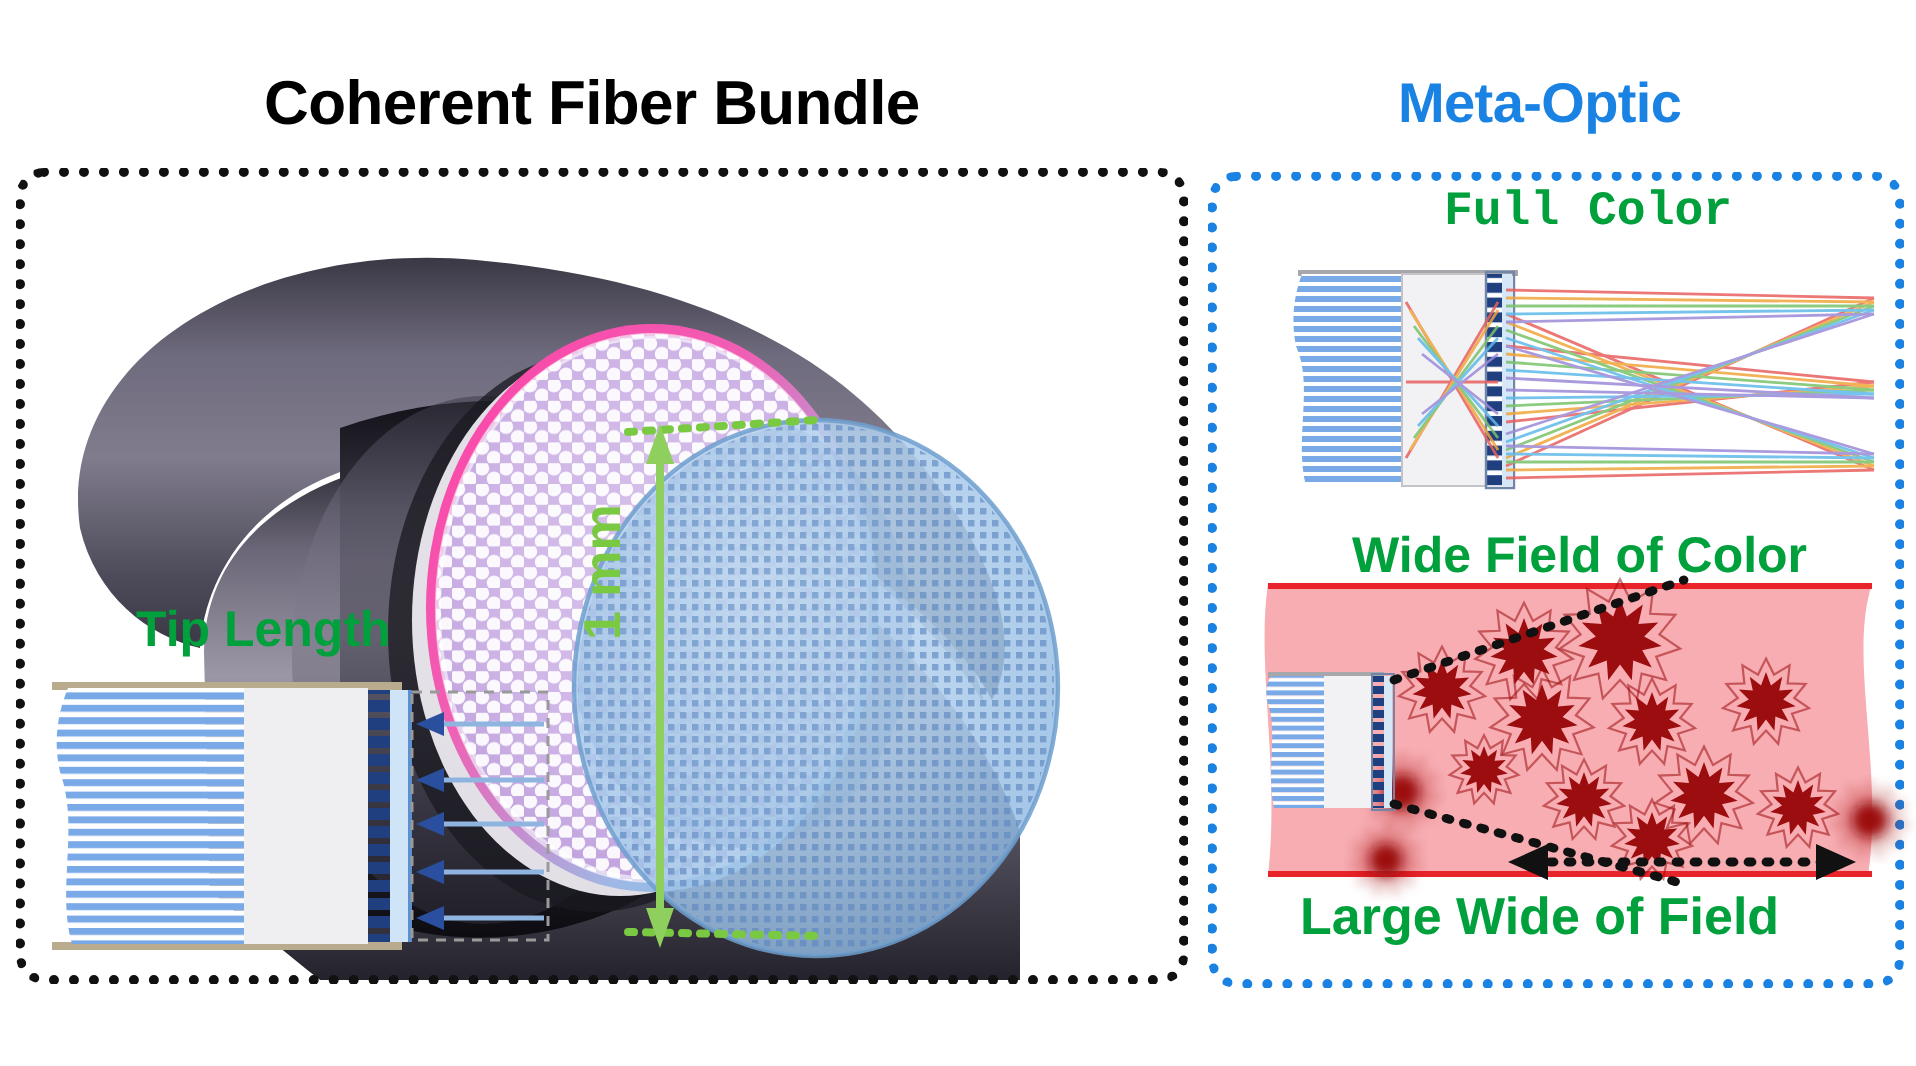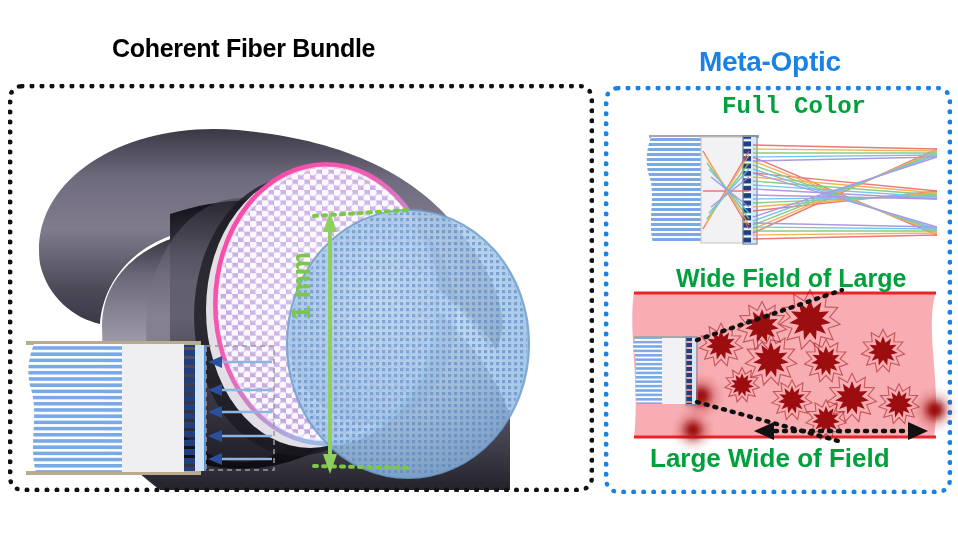--- a/index.html
+++ b/index.html
@@ -1,21 +1,21 @@
 <!DOCTYPE html>
 <html><head>
 <meta charset="utf-8">
 <style>
   html,body{margin:0;padding:0;background:#ffffff;}
   body{width:958px;height:533px;overflow:hidden;font-family:"Liberation Sans",sans-serif;}
   #stage{position:relative;width:958px;height:533px;background:#fff;}
 
   .ttl{position:absolute;font-weight:bold;white-space:nowrap;line-height:1;}
-  #title-left{left:112px;top:36px;font-size:25px;color:#000;letter-spacing:-0.3px;}
-  #title-right{left:699px;top:48px;font-size:28px;color:#1a82e2;letter-spacing:-0.3px;}
+  #title-left{left:132px;top:36px;font-size:31px;color:#000;letter-spacing:-0.3px;}
+  #title-right{left:699px;top:38px;font-size:28px;color:#1a82e2;letter-spacing:-0.3px;}
 
   .panel{position:absolute;box-sizing:border-box;}
   #panel-left{left:8px;top:84px;width:586px;height:408px;
     border:5px dotted #111;border-radius:14px;}
   #panel-right{left:604px;top:86px;width:348px;height:408px;
     border:5px dotted #1a82e2;border-radius:14px;}
 
   .sub{position:absolute;font-weight:bold;color:#00a03c;white-space:nowrap;line-height:1;}
   #sub-tip{left:68px;top:303px;font-size:25px;}
   #sub-full{left:722px;top:95px;font-size:24px;font-family:Liberation Mono, monospace;}
@@ -144,20 +144,21 @@
       <line x1="14" y1="18" x2="108" y2="12" stroke="#7ac943" stroke-width="4" stroke-dasharray="3 6" stroke-linecap="round"></line>
       <line x1="14" y1="268" x2="112" y2="270" stroke="#7ac943" stroke-width="4" stroke-dasharray="3 6" stroke-linecap="round"></line>
       <line x1="30" y1="26" x2="30" y2="262" stroke="#8fcf5e" stroke-width="4"></line>
       <path d="M30 14 L 23 34 L 37 34 Z" fill="#8fcf5e"></path>
       <path d="M30 276 L 23 256 L 37 256 Z" fill="#8fcf5e"></path>
     </svg>
   </div>
   <div class="abs" style="left:286px;top:320px;transform:rotate(-90deg);transform-origin:left top;
        font-size:26px;font-weight:bold;color:#7ac943;white-space:nowrap;">1 mm</div>
 
+  <div class="sub" id="sub-tip">Tip Length</div>
 
   <div class="abs" style="left:26px;top:340px;">
     <svg width="250" height="140" viewBox="0 0 250 140">
       <defs>
         <pattern id="fstripeA" width="6" height="6.2" patternUnits="userSpaceOnUse">
           <rect x="0" y="0" width="6" height="3.6" fill="#7aa9e8"></rect>
           <rect x="0" y="3.6" width="6" height="2.6" fill="#ffffff"></rect>
         </pattern>
         <pattern id="pillarStackA" width="8" height="9" patternUnits="userSpaceOnUse">
           <rect x="0" y="1" width="8" height="6" fill="#1f3f7f"></rect>
@@ -266,21 +267,21 @@
             <path d="M108 84 L 292 24"></path>
           <path d="M108 56 L 292 66"></path>
             <path d="M108 62 L 292 66"></path>
           <path d="M108 40 L 292 94"></path>
             <path d="M108 90 L 292 94"></path>
         </g>
       </g>
     </svg>
   </div>
 
-  <div class="sub" id="sub-wide">Wide Field of Large</div>
+  <div class="sub" id="sub-wide">Wide Field of Color</div>
   <div class="sub" id="sub-depth">Large Wide of Field</div>
 
   <div class="clip" style="left:606px;top:288px;width:344px;height:156px;">
     <svg width="344" height="156" viewBox="0 0 344 156">
       <defs>
         <pattern id="fstripeC" width="4" height="4.4" patternUnits="userSpaceOnUse">
           <rect x="0" y="0" width="4" height="2.6" fill="#7aa9e8"></rect>
           <rect x="0" y="2.6" width="4" height="1.8" fill="#ffffff"></rect>
         </pattern>
         <pattern id="pillarStackC" width="6" height="6" patternUnits="userSpaceOnUse">

